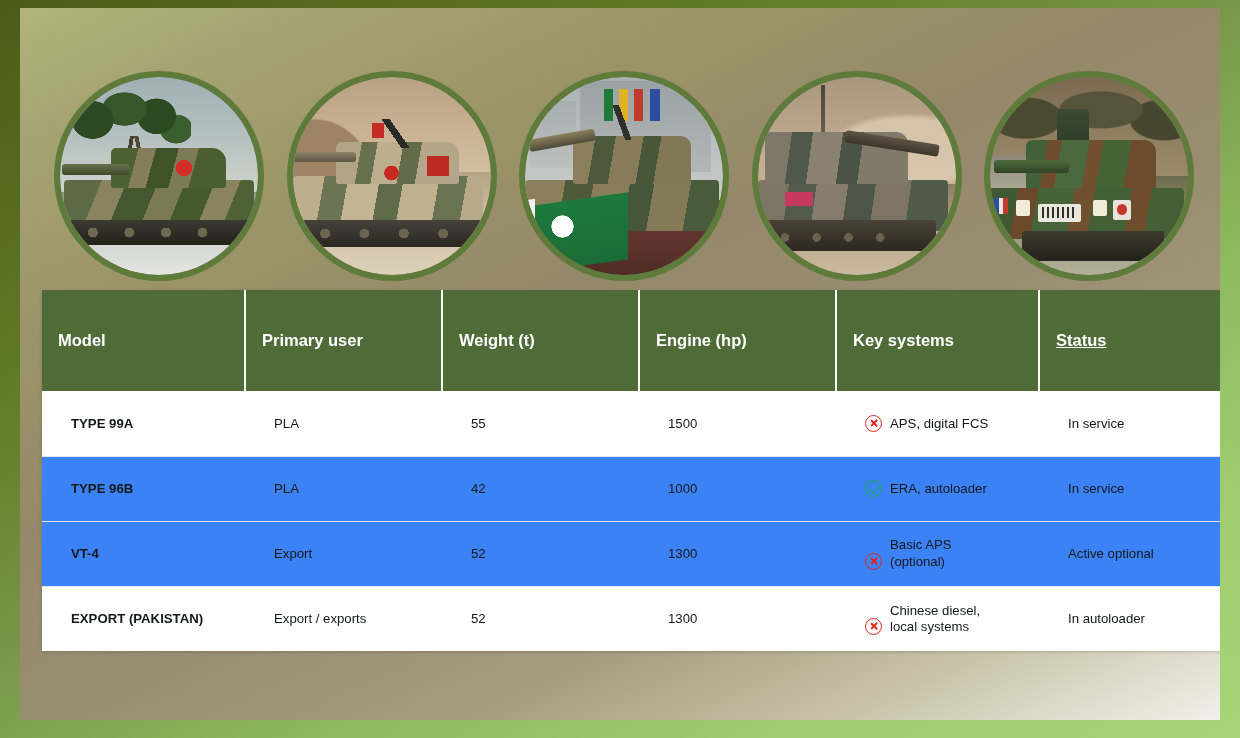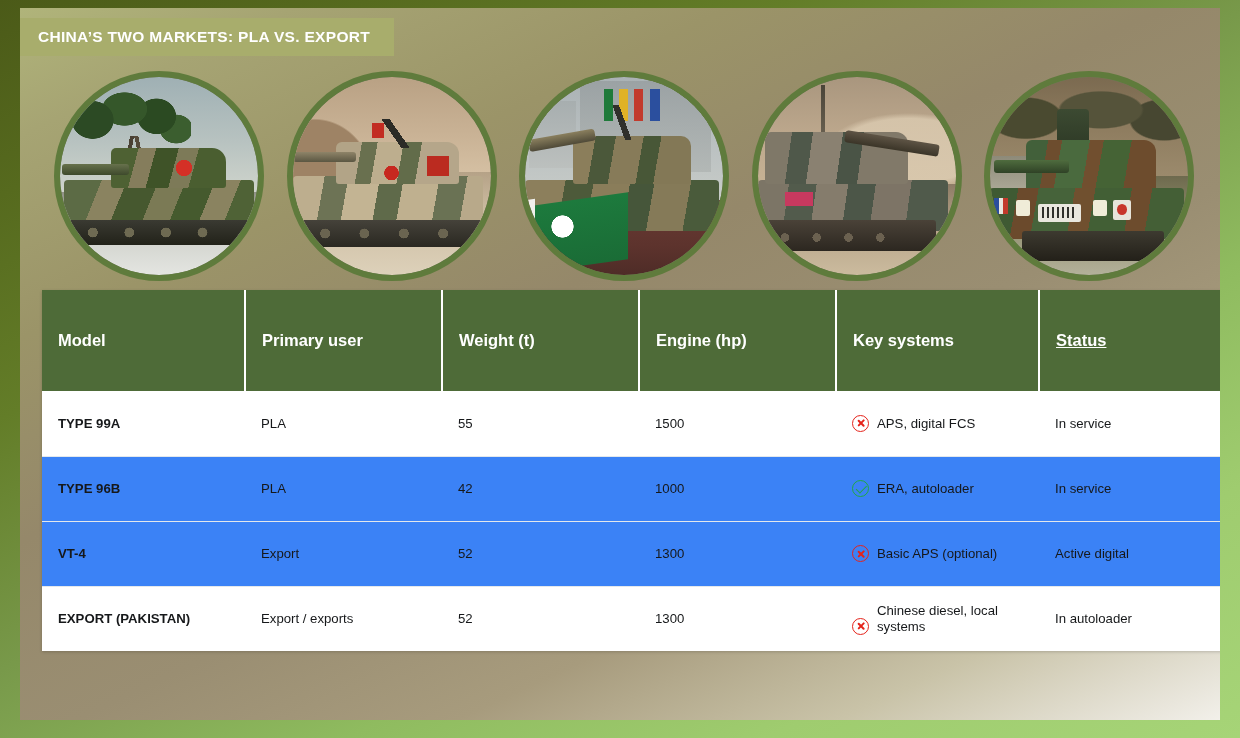--- a/index.html
+++ b/index.html
@@ -255,21 +255,21 @@
     padding: 14px 16px;
     height: 101px;
     vertical-align: middle;
     border-right: 2px solid #ffffff;
   }
   thead th:last-child { border-right: none; text-decoration: underline; }
 
   tbody td {
     font-size: 13.2px;
     color: #16181a;
-    padding: 14px 16px;
+    padding: 14px 29px;
     height: 65px;
     vertical-align: middle;
     border-bottom: 1px solid #e3e8ec;
     background: #ffffff;
   }
   tbody tr.alt td { background: #3b82f6; }
   tbody tr:last-child td { border-bottom: none; }
   td.model { font-weight: bold; }
 
   .keycell { display: flex; align-items: flex-end; gap: 8px; }
@@ -304,23 +304,20 @@
   col.c2 { width: 197px; }
   col.c3 { width: 197px; }
   col.c4 { width: 203px; }
   col.c5 { width: 201px; }
 </style>
 </head>
 <body>
 
 <div class="card">
 
-  <div class="title-chip">
-    <span>CHINA’S TWO MARKETS: PLA VS. EXPORT</span>
-  </div>
 
   <div class="photo-strip">
 
     <div class="photo">
       <div class="scene s1">
         <div class="sky"></div>
           <div class="ground"></div>
         <div class="trees"></div>
           <div class="trunks"></div>
         <div class="hull"></div>
@@ -457,21 +454,21 @@
           <td class="model">VT-4</td>
           <td>Export</td>
           <td>52</td>
           <td>1300</td>
           <td>
             <div class="keycell">
               <span class="ico cross"></span>
               <span class="kt">Basic APS (optional)</span>
             </div>
           </td>
-          <td>Active digital</td>
+          <td>Active optional</td>
         </tr>
 
         <tr>
           <td class="model">EXPORT (PAKISTAN)</td>
           <td>Export / exports</td>
           <td>52</td>
           <td>1300</td>
           <td>
             <div class="keycell">
               <span class="ico cross"></span>

